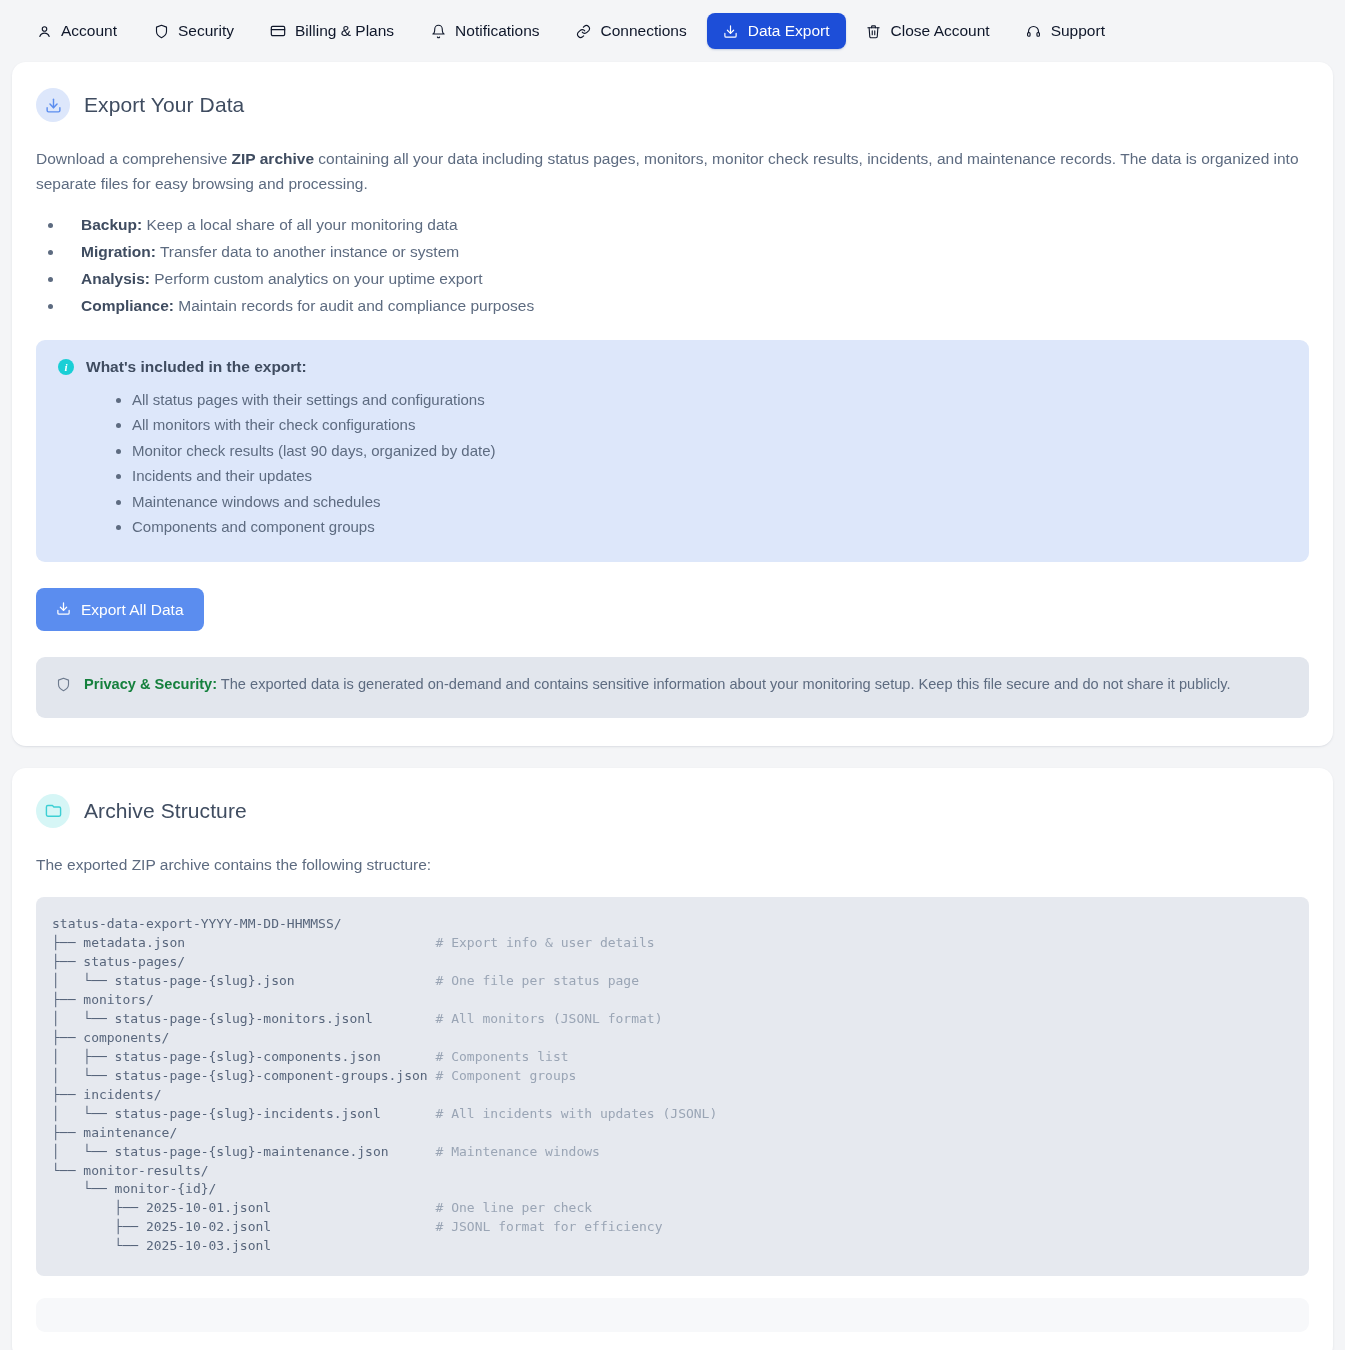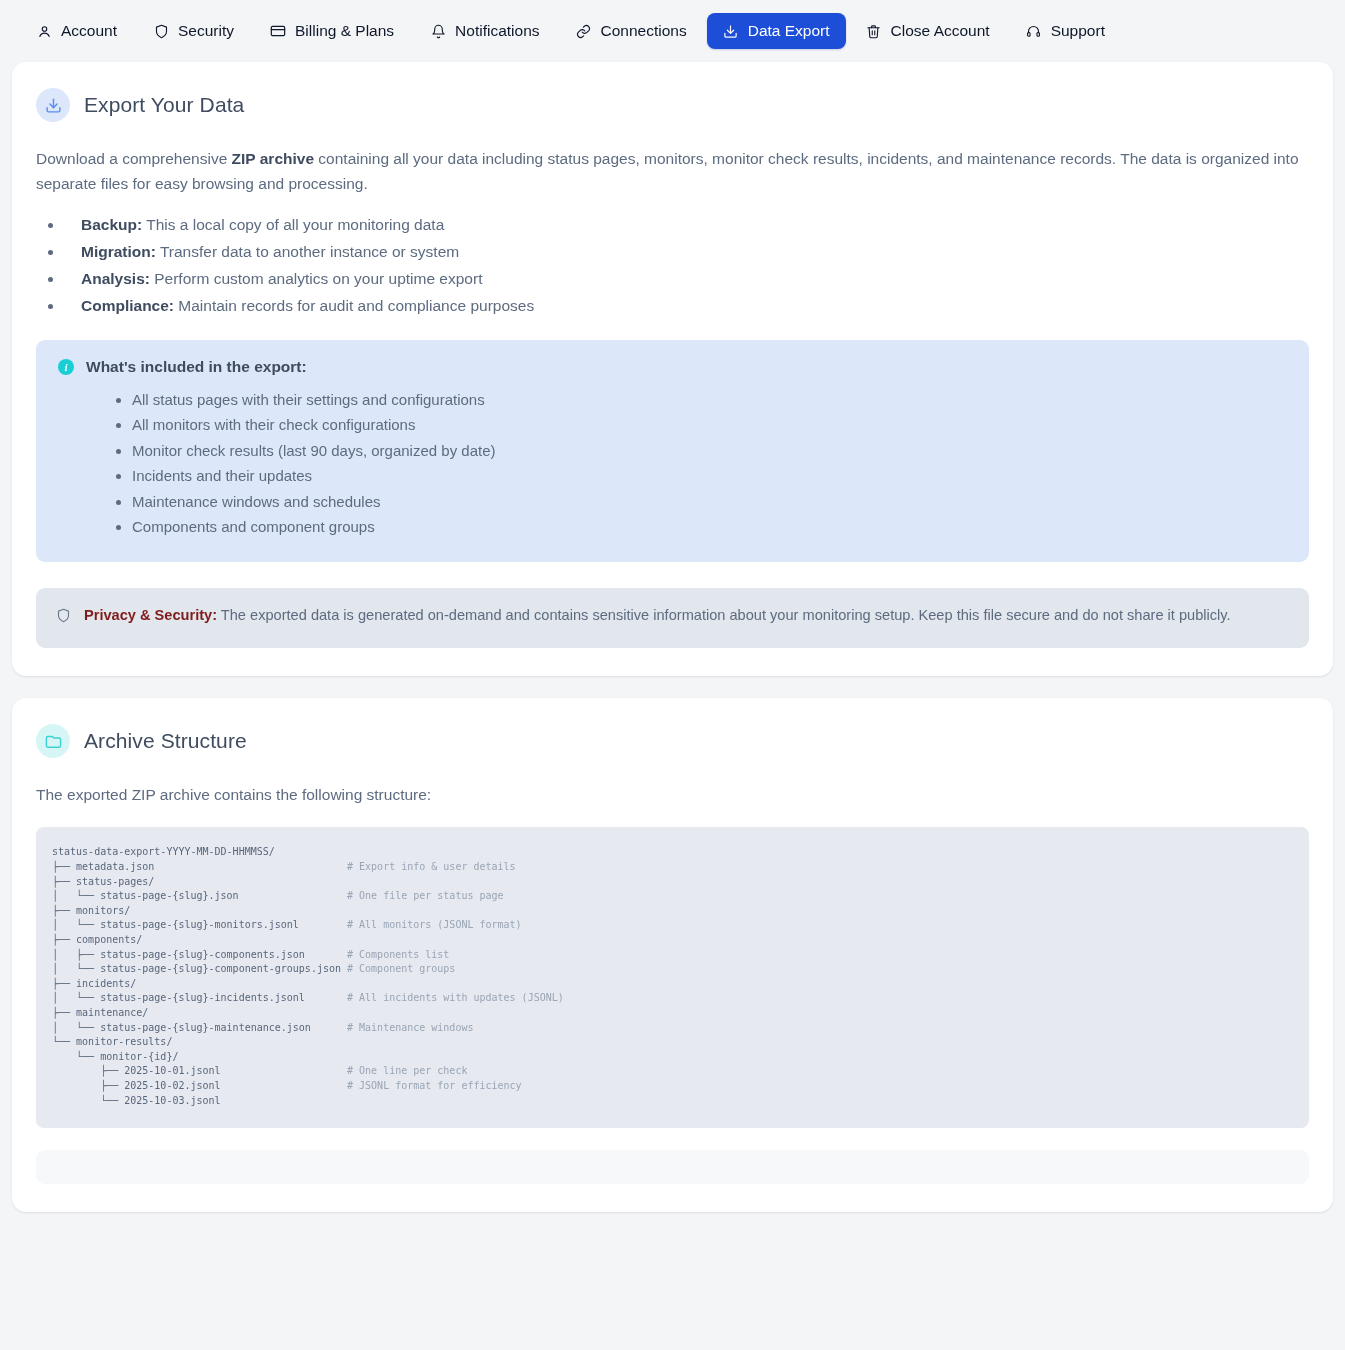--- a/index.html
+++ b/index.html
@@ -146,34 +146,34 @@
     font-size: 14.6px;
     line-height: 1.6;
     color: #5d6b80;
     display: flex;
     gap: 12px;
     align-items: flex-start;
   }
   .notice.gray { background: #e2e6ed; }
   .notice.light { background: #f7f8fa; }
   .notice .n-ico { flex: 0 0 16px; margin-top: 3px; color: #6e7b8e; }
-  .notice b { color: #7f1d1d; }
+  .notice b { color: #15803d; }
 
   
   .codeblock {
     background: #e6e9ef;
     border-radius: 8px;
     padding: 18px 16px 20px 16px;
     overflow: hidden;
     margin-bottom: 22px;
   }
   .codeblock pre {
     margin: 0;
     font-family: "DejaVu Sans Mono", monospace;
-    font-size: 10px;
+    font-size: 13px;
     line-height: 1.46;
     color: #58667c;
     white-space: pre;
   }
   .codeblock .cm { color: #9aa5b5; }
 </style>
 </head>
 <body>
 
 <div class="topnav" id="topnav">
@@ -266,41 +266,51 @@
     </span>
     <div class="card-title">Export Your Data</div>
   </div>
 
   <p class="body">
     <span>Download a comprehensive </span><b>ZIP archive</b><span> containing all your data including status pages, monitors, monitor check results, incidents, and maintenance records. The data is organized into separate files for easy browsing and processing.</span>
   </p>
 
 
   <ul class="usage" id="usage-list">
-      <li><b>Backup:</b><span> This a local copy of all your monitoring data</span></li>
+      <li><b>Backup:</b><span> Keep a local share of all your monitoring data</span></li>
       <li><b>Migration:</b><span> Transfer data to another instance or system</span></li>
       <li><b>Analysis:</b><span> Perform custom analytics on your uptime export</span></li>
       <li><b>Compliance:</b><span> Maintain records for audit and compliance purposes</span></li>
     </ul>
 
   <div class="infobox">
     <div class="infobox-head">
       <span class="i-circle">i</span>
       <span>What's included in the export:</span>
     </div>
     <ul id="included-list">
         <li>All status pages with their settings and configurations</li>
         <li>All monitors with their check configurations</li>
         <li>Monitor check results (last 90 days, organized by date)</li>
         <li>Incidents and their updates</li>
         <li>Maintenance windows and schedules</li>
         <li>Components and component groups</li>
       </ul>
   </div>
 
+  <button class="btn-export">
+    <span>
+      <svg width="15" height="15" viewBox="0 0 24 24" fill="none" stroke="currentColor" stroke-width="2" stroke-linecap="round" stroke-linejoin="round">
+          <path d="M21 15v4a2 2 0 0 1-2 2H5a2 2 0 0 1-2-2v-4"></path>
+          <polyline points="7 10 12 15 17 10"></polyline>
+          <line x1="12" y1="15" x2="12" y2="3"></line>
+        </svg>
+    </span>
+    <span>Export All Data</span>
+  </button>
 
   <div class="notice gray">
     <span class="n-ico">
       <svg width="15" height="15" viewBox="0 0 24 24" fill="none" stroke="currentColor" stroke-width="1.8" stroke-linecap="round" stroke-linejoin="round">
           <path d="M12 22s8-4 8-10V5l-8-3-8 3v7c0 6 8 10 8 10z"></path>
         </svg>
     </span>
     <div>
       <b>Privacy &amp; Security:</b><span> The exported data is generated on-demand and contains sensitive information about your monitoring setup. Keep this file secure and do not share it publicly.</span>
     </div>

